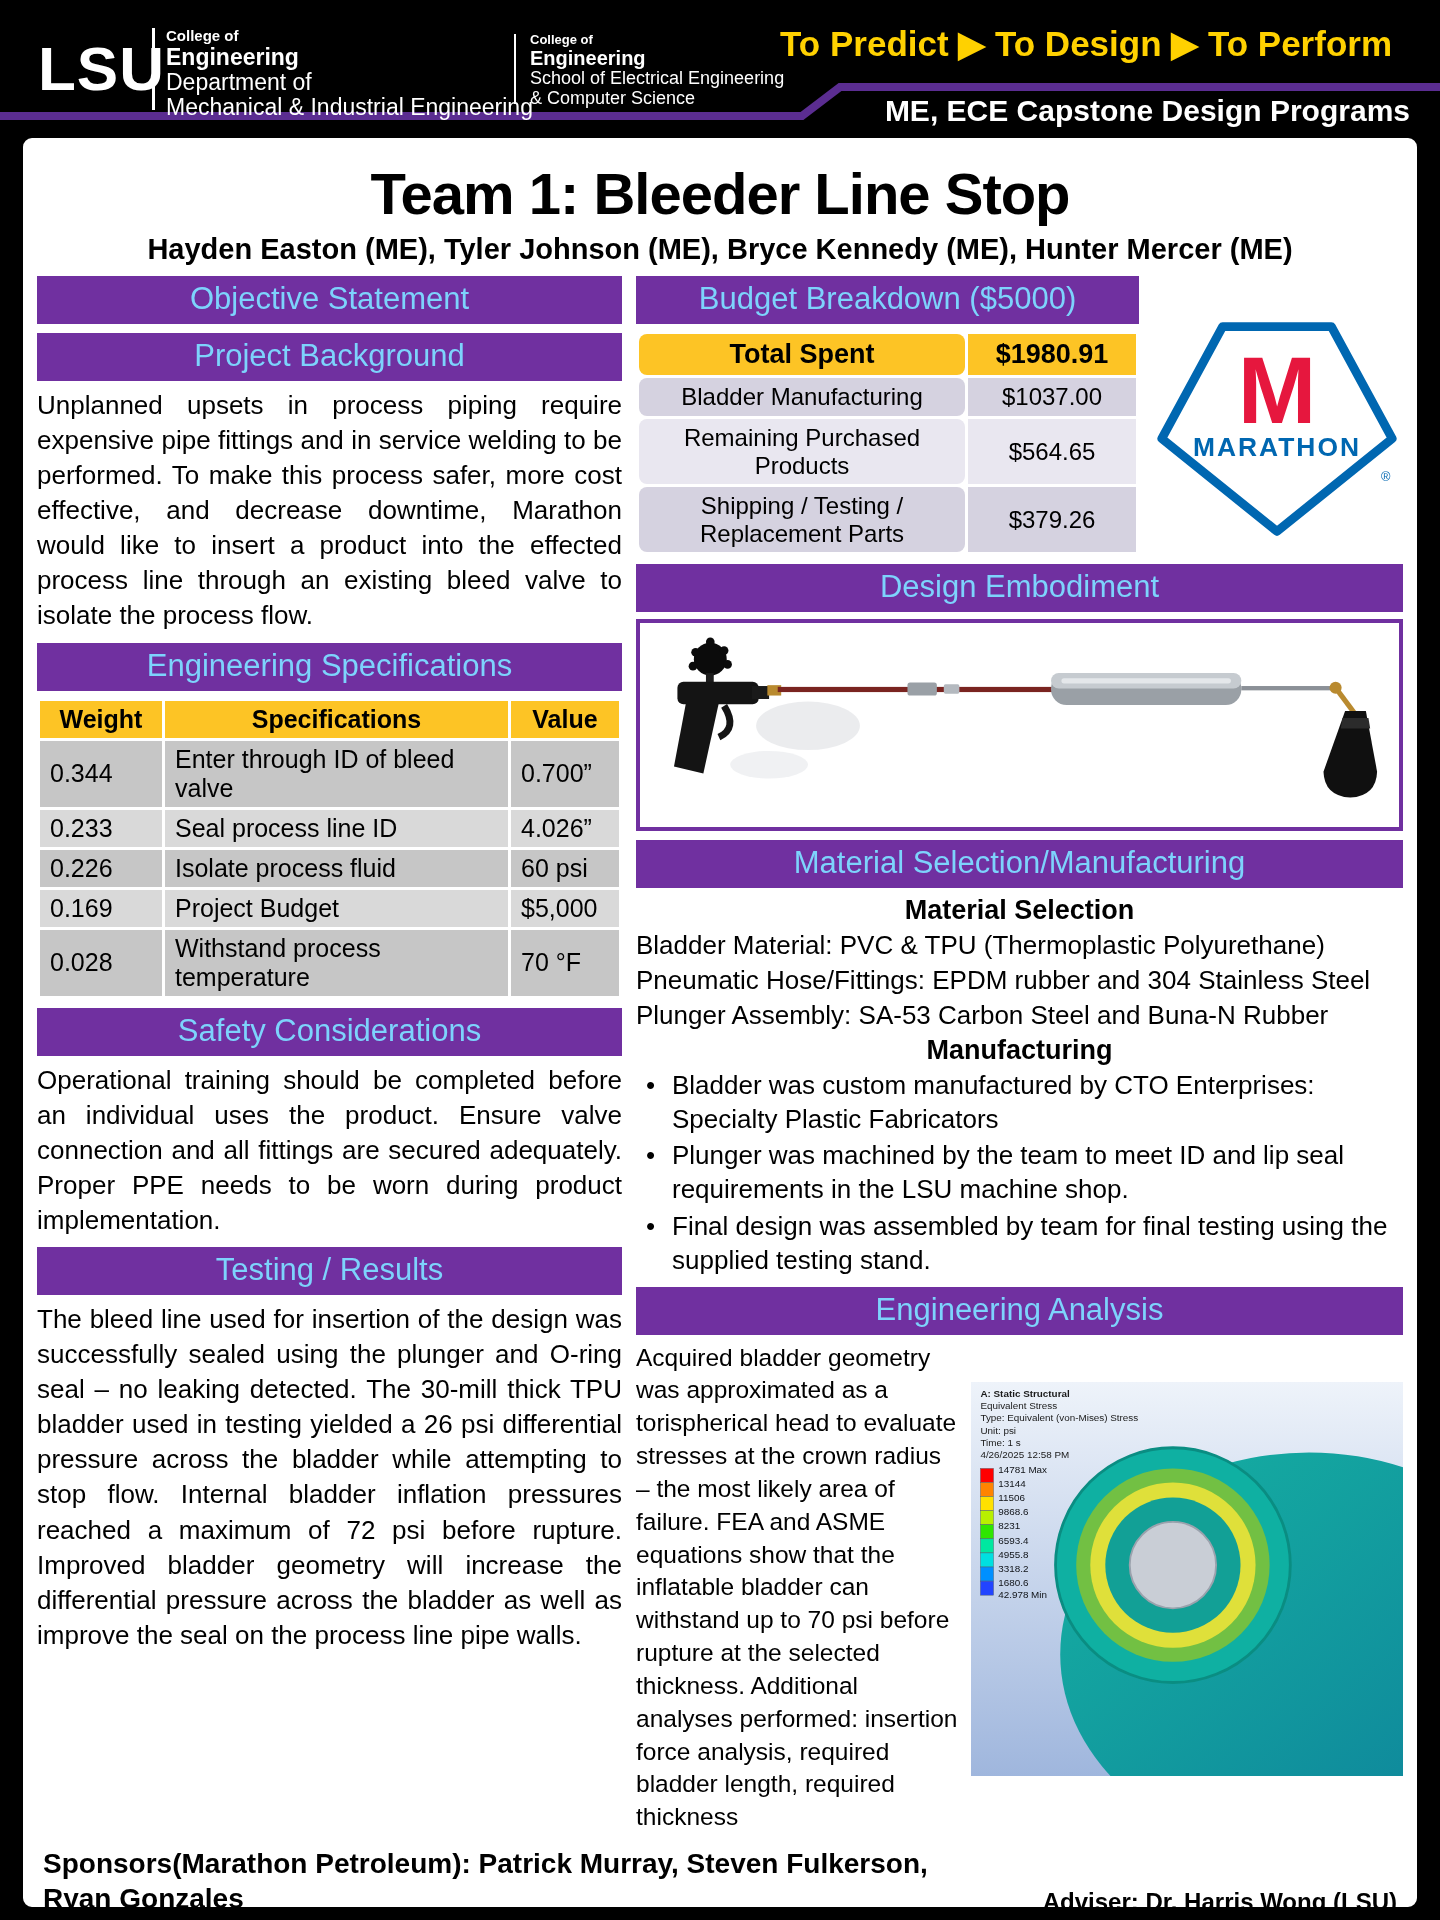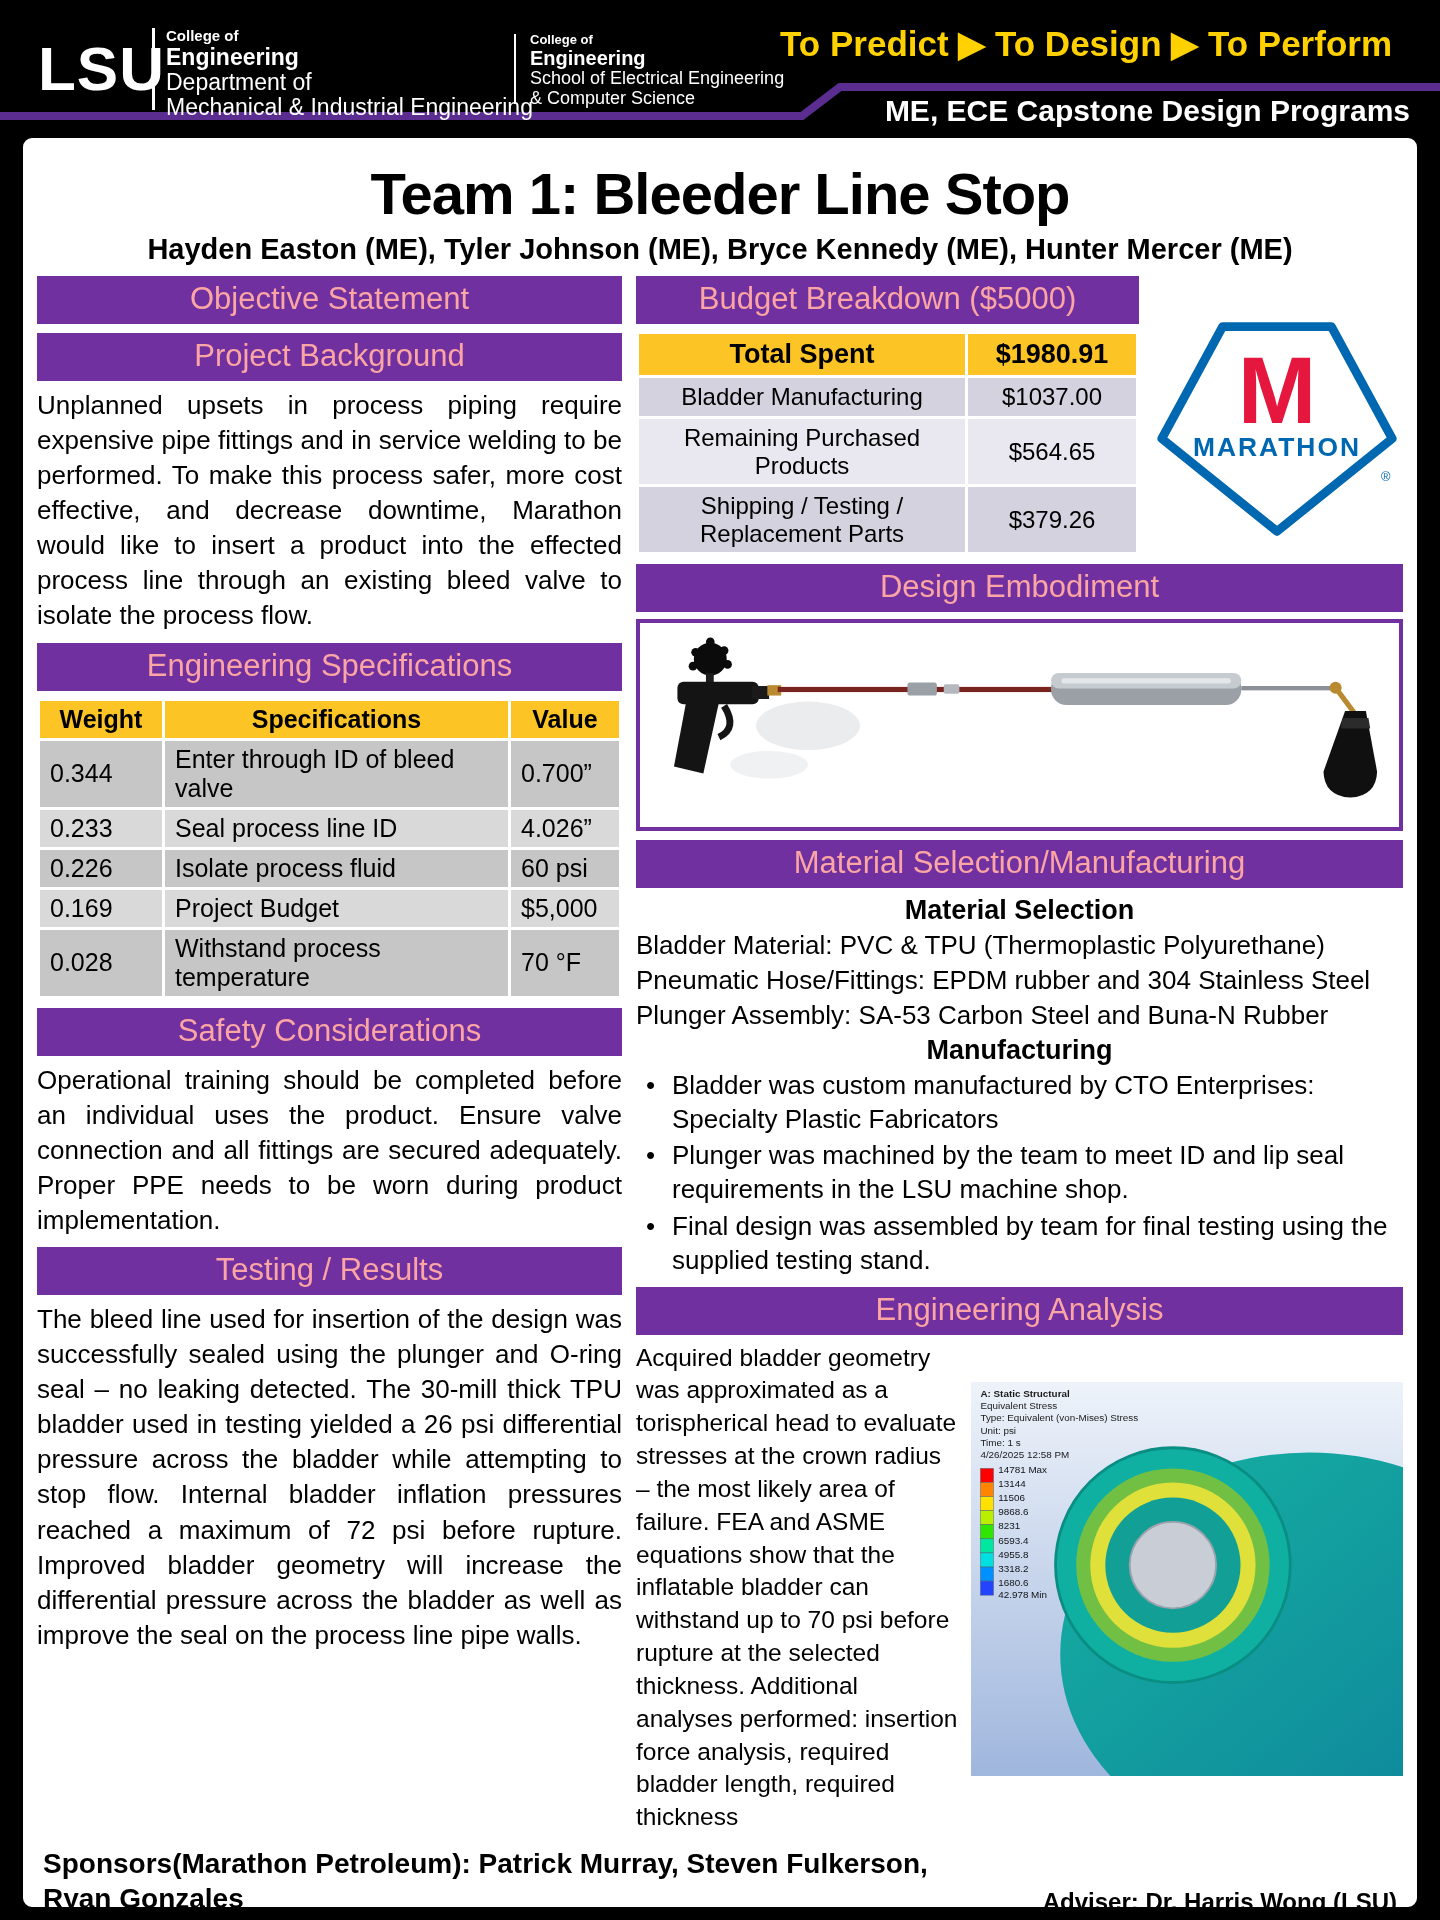--- a/index.html
+++ b/index.html
@@ -35,41 +35,41 @@
     padding:26px 14px 10px;
   }
   h1.title { margin:0; text-align:center; font-size:58px; font-weight:700; letter-spacing:-1px; line-height:1.05; }
   .authors { text-align:center; font-size:29px; font-weight:700; margin:8px 0 10px; }
 
   .cols { display:flex; gap:14px; }
   .col-left { width:585px; flex:none; }
   .col-right { flex:1; min-width:0; }
 
   .sec-h {
-    background:#7030a0; color:#fca5a5; text-align:center;
+    background:#7030a0; color:#7dd3fc; text-align:center;
     font-size:31px; font-weight:400; padding:5px 0 7px; margin:9px 0 7px;
   }
   .col-left .sec-h:first-child, .budget-left .sec-h:first-child { margin-top:0; }
   p.body { font-size:26px; line-height:1.35; text-align:justify; margin:0; }
 
   
   table.spec { width:100%; border-collapse:separate; border-spacing:3px; margin:2px 0; }
   table.spec th { background:#fdc425; font-size:25px; font-weight:700; padding:4px 6px; }
   table.spec td { font-size:25px; padding:4px 10px; text-align:left; }
   table.spec .w-col { width:122px; }
   table.spec .v-col { width:108px; }
   table.spec tr.shade-a td { background:#c6c6c6; }
   table.spec tr.shade-b td { background:#d9d9d9; }
 
   
   .budget-row { display:flex; gap:12px; align-items:flex-start; }
   .budget-left { flex:1; min-width:0; }
   table.budget { width:100%; border-collapse:separate; border-spacing:3px; }
   table.budget td { text-align:center; font-size:24px; padding:5px 8px; }
-  table.budget td.lbl { width:66%; white-space:pre-line; line-height:1.15; }
+  table.budget td.lbl { width:66%; white-space:pre-line; line-height:1.15;border-radius:8px; }
   table.budget tr.total td { background:#fdc425; font-weight:700; font-size:27px; }
   table.budget tr.row-dark td  { background:#d5d2e0; }
   table.budget tr.row-light td { background:#e9e7f0; }
   .logo-box { width:252px; flex:none; display:flex; justify-content:center; padding-top:40px; }
 
   
   .panel {
     border:4px solid #7030a0; background:#fff; height:212px;
     display:flex; align-items:center; justify-content:center; overflow:hidden;
   }

